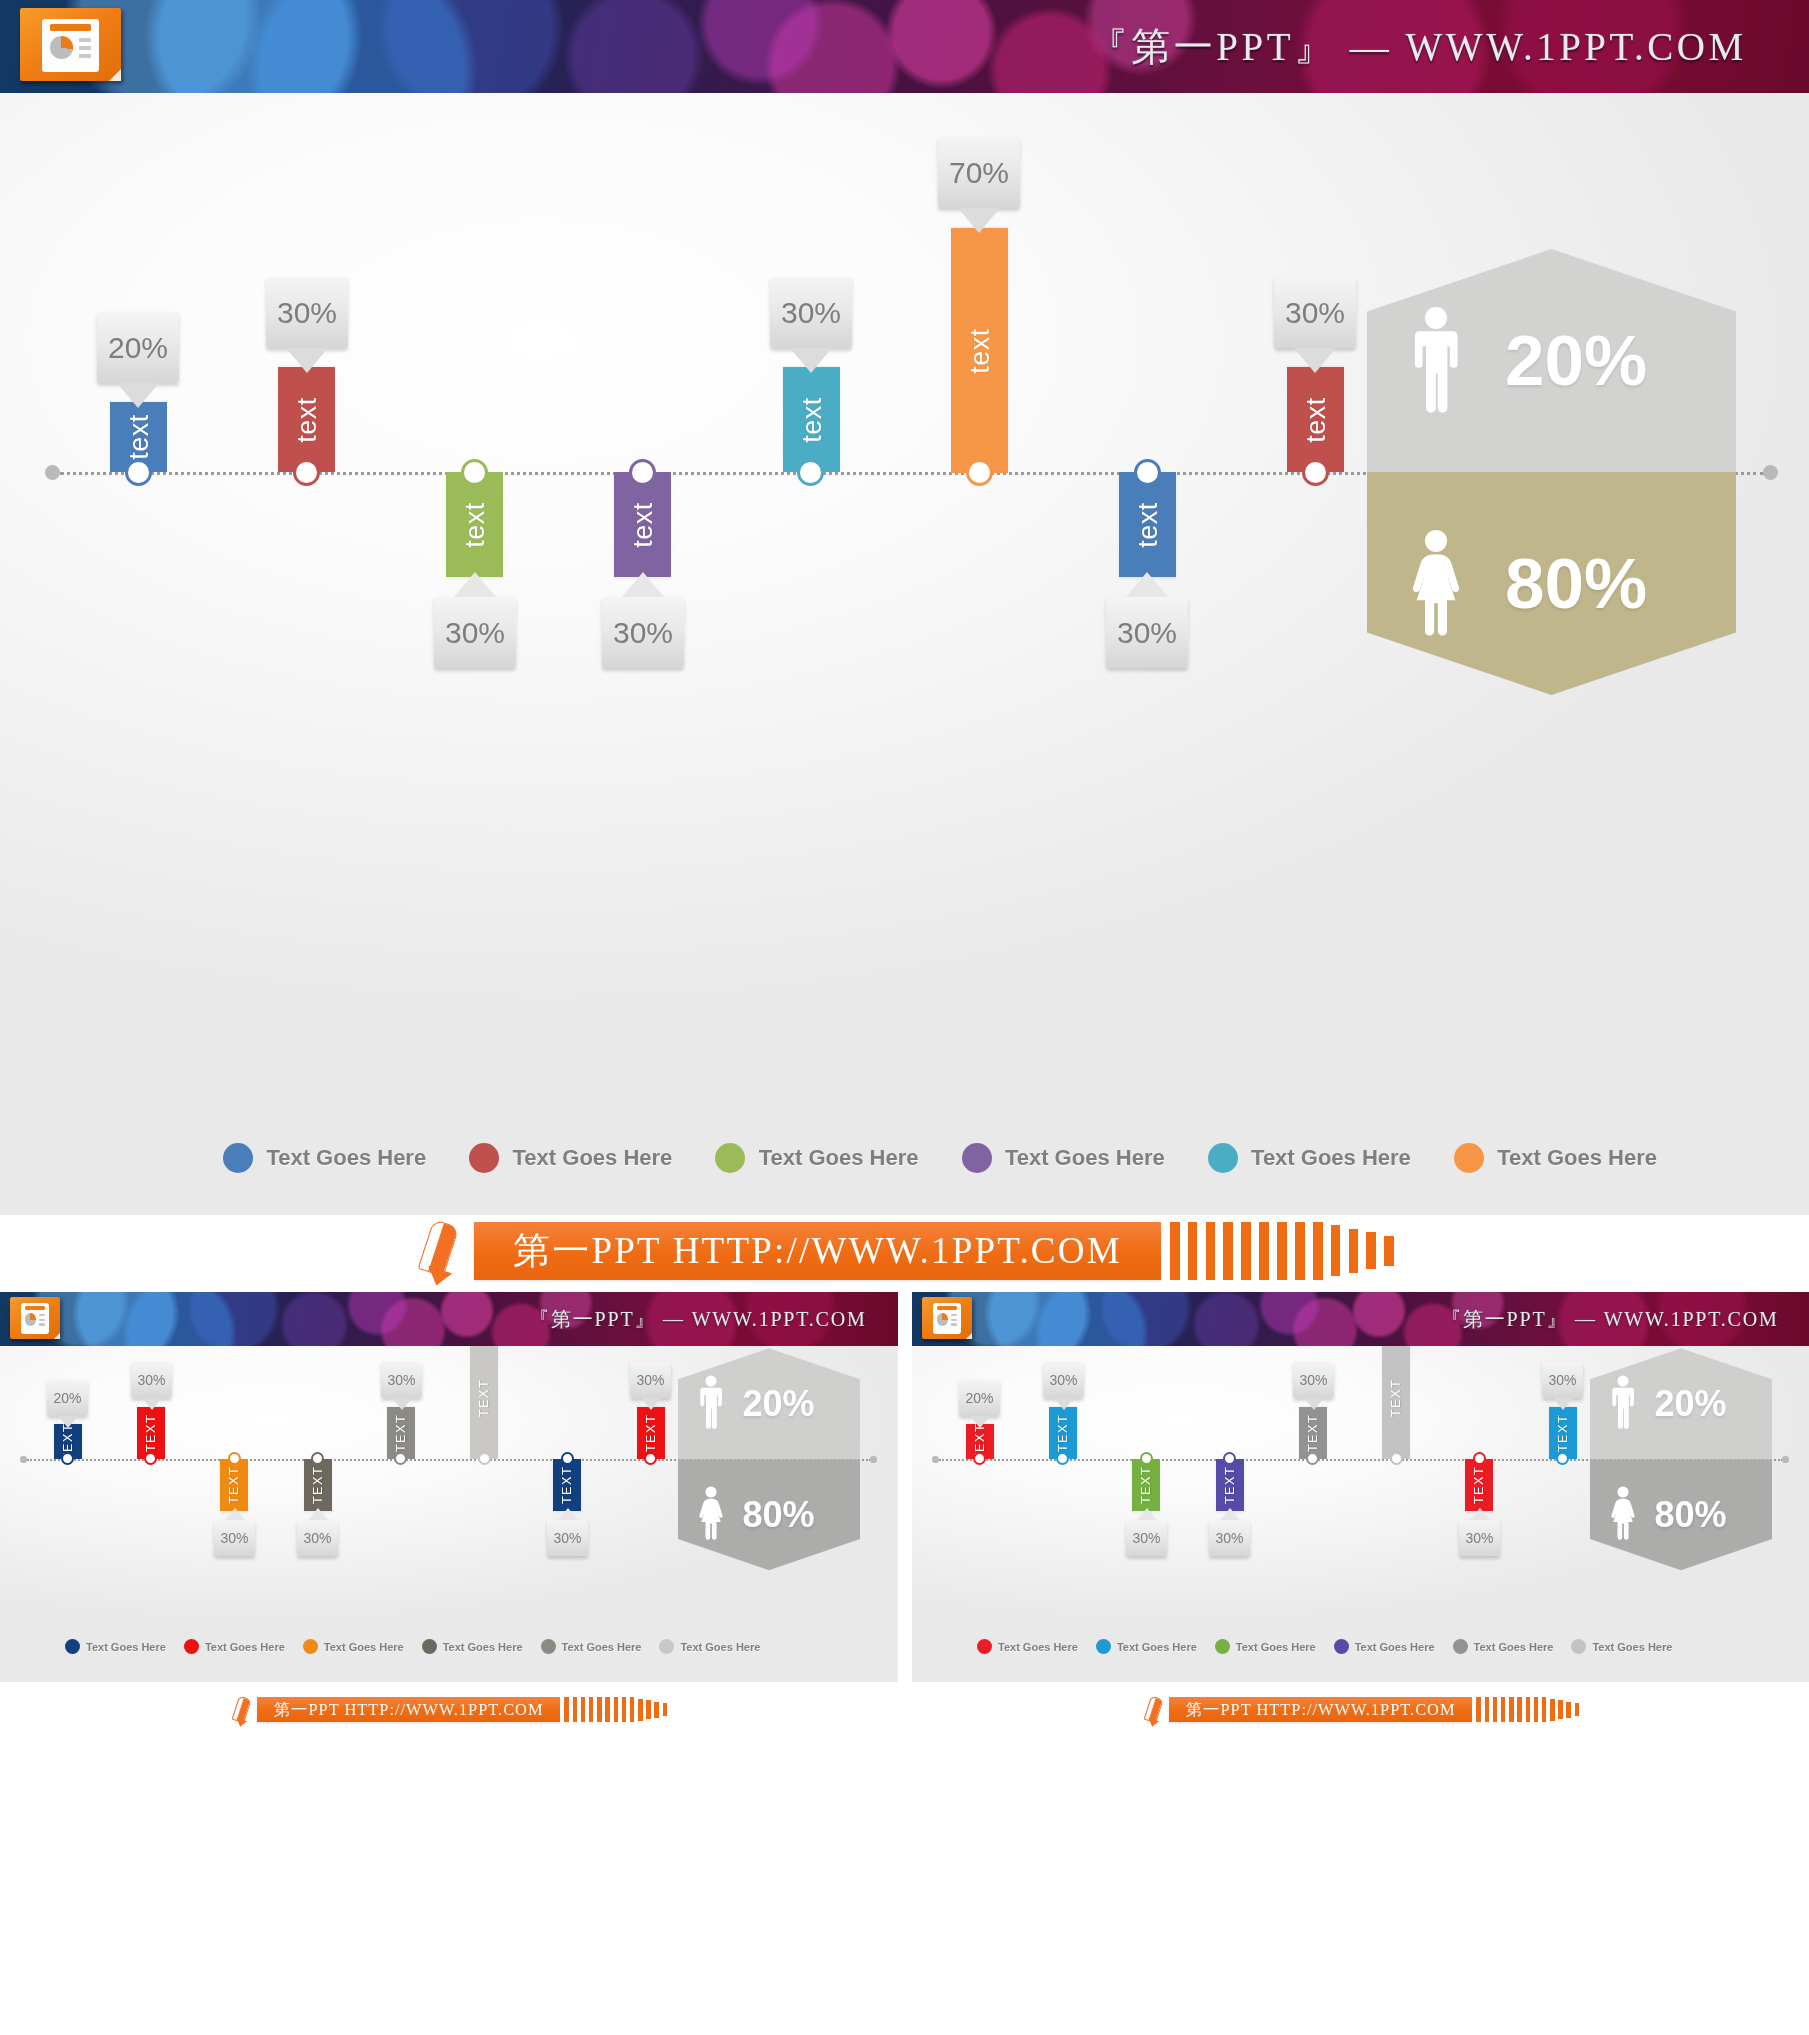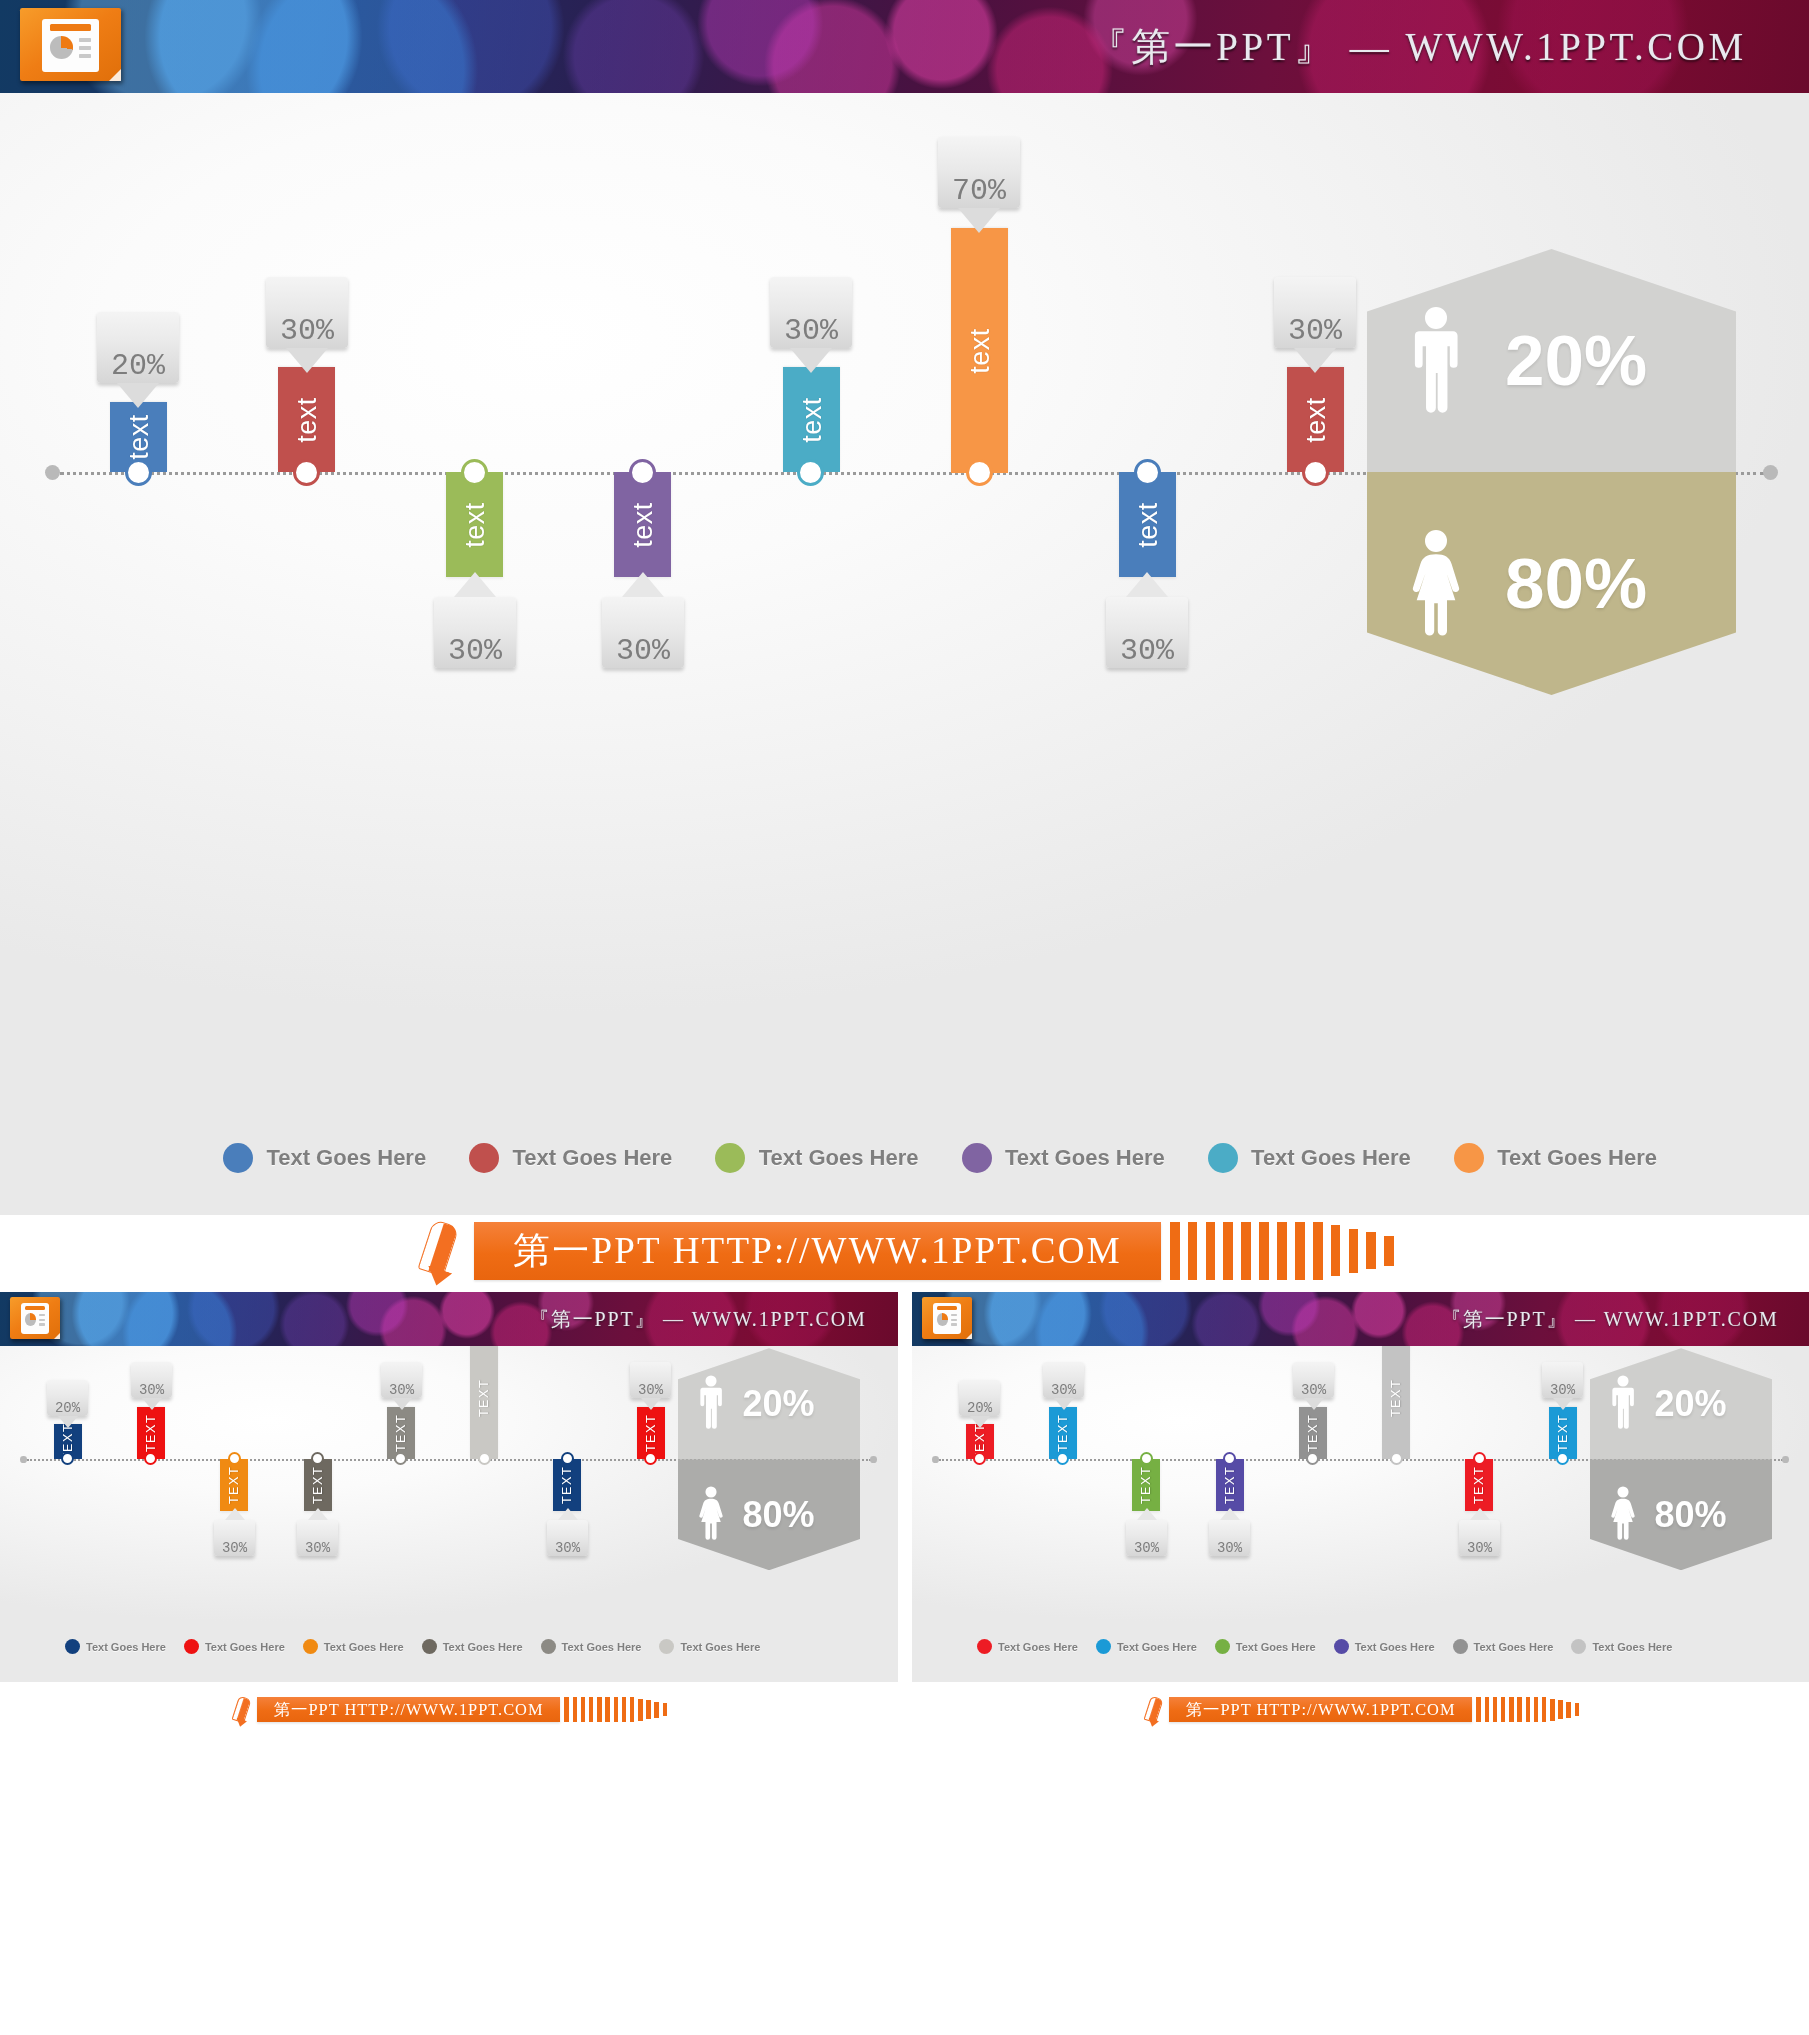--- a/index.html
+++ b/index.html
@@ -49,21 +49,21 @@
 
   .bar{position:absolute;box-sizing:border-box;}
   .bar .vlabel{position:absolute;left:50%;top:50%;white-space:nowrap;color:#fff;
     font-weight:400;letter-spacing:.02em;
     transform:translate(-50%,-50%) rotate(-90deg);text-shadow:0 0.7px 1.5px rgba(0,0,0,.18);}
   .node{position:absolute;border-radius:50%;background:#fff;box-sizing:border-box;}
 
   .callout{position:absolute;box-sizing:border-box;border-radius:3.7px;
     background:linear-gradient(180deg,#f4f4f4 0%,#e9e9e9 45%,#d6d6d6 100%);
     box-shadow:0 2.2px 3.7px rgba(0,0,0,.17);
-    display:flex;align-items:flex-end;justify-content:center;color:#7d7d7d;font-family:Liberation Mono, monospace;}
+    display:flex;align-items:center;justify-content:center;color:#7d7d7d;}
   .callout .tip{position:absolute;left:50%;transform:translateX(-50%);width:0;height:0;border-style:solid;}
   .callout.down .tip{top:100%;border-color:#dcdcdc transparent transparent transparent;}
   .callout.up .tip{bottom:100%;border-color:transparent transparent #e7e7e7 transparent;}
 
   
   .hex{position:absolute;}
   .hex-half{position:absolute;left:0;width:100%;display:flex;align-items:center;}
   .hex-top{top:0;}
   .hex-bot{bottom:0;}
   .hex-shape{position:absolute;inset:0;}

